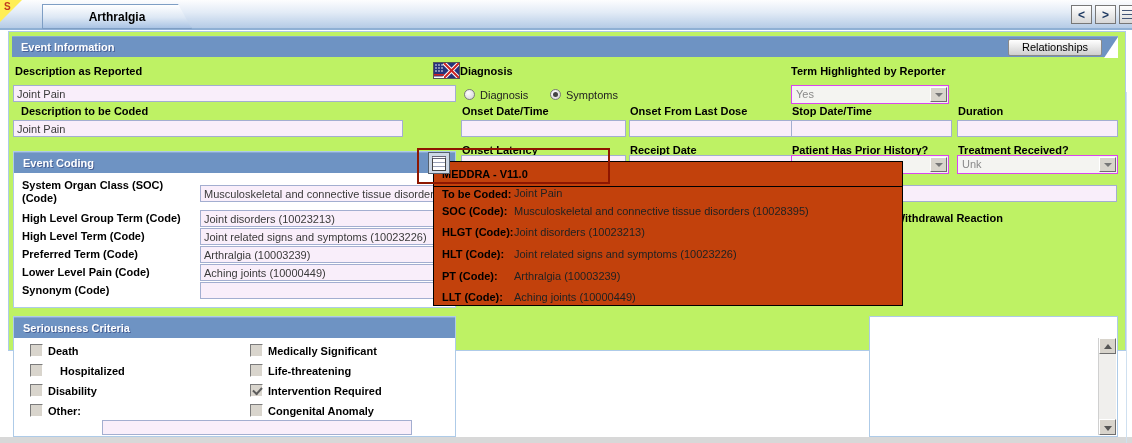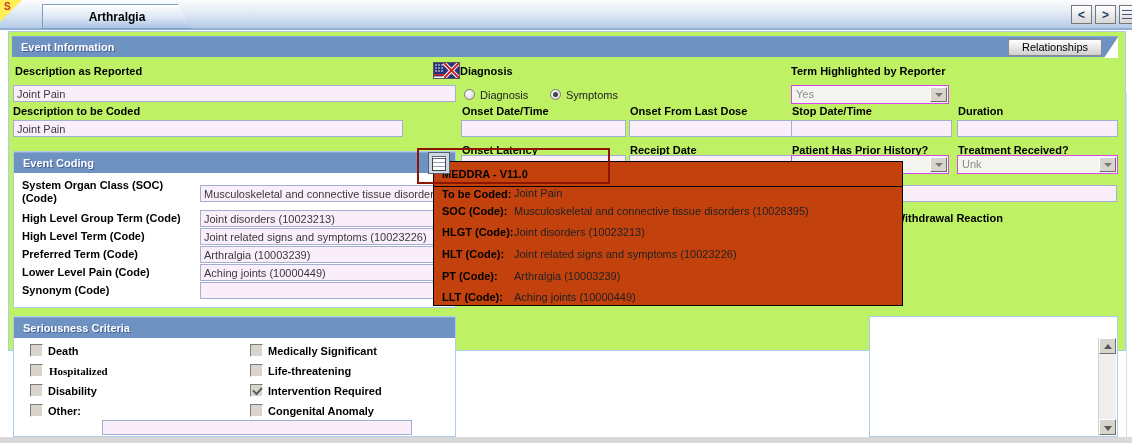--- a/index.html
+++ b/index.html
@@ -159,21 +159,21 @@
     <div class="radio sel" style="left:541px;top:57px;"></div>
     <div class="radlbl" style="left:557px;top:57px;">Symptoms</div>
 
     <div class="dd" style="left:782px;top:53px;width:158px;">
       <span>Yes</span>
       <div class="ddbtn">
           <i></i>
         </div>
     </div>
 
-    <div class="lbl" style="left:4px;top:73px;">Description to be Coded</div>
+    <div class="lbl" style="left:12px;top:73px;">Description to be Coded</div>
     <input class="fld" style="left: 4px; top: 88px; width: 390px;" readonly="" value="Joint Pain">
 
     <div class="lbl" style="left:453px;top:73px;">Onset Date/Time</div>
     <input class="fld" style="left: 452px; top: 88px; width: 165px;" readonly="" value="">
 
     <div class="lbl" style="left:621px;top:73px;">Onset From Last Dose</div>
     <input class="fld" style="left: 620px; top: 88px; width: 178px;" readonly="" value="">
 
     <div class="lbl" style="left:783px;top:73px;">Stop Date/Time</div>
     <input class="fld" style="left: 782px; top: 88px; width: 161px;" readonly="" value="">
@@ -228,21 +228,21 @@
       <div class="lbl" style="left:8px;top:132px;">Synonym (Code)</div>
       <input class="fld" style="left: 186px; top: 130px; width: 253px;" readonly="" value="">
     </div>
 
     <div class="subpanel" style="left:4px;top:284px;width:443px;height:121px;">
       <div class="hdr" style="left:0;top:0;width:441px;">Seriousness Criteria</div>
 
       <div class="cb" style="left:16px;top:27px;"></div>
       <div class="cblbl" style="left:34px;top:28px;">Death</div>
       <div class="cb" style="left:16px;top:47px;"></div>
-      <div class="cblbl" style="left:35px;top:48px;font-family:Liberation Serif, serif;">Hospitalized</div>
+      <div class="cblbl" style="left:46px;top:48px;">Hospitalized</div>
       <div class="cb" style="left:16px;top:67px;"></div>
       <div class="cblbl" style="left:34px;top:68px;">Disability</div>
       <div class="cb" style="left:16px;top:87px;"></div>
       <div class="cblbl" style="left:34px;top:88px;">Other:</div>
 
       <div class="cb" style="left:236px;top:27px;"></div>
       <div class="cblbl" style="left:254px;top:28px;">Medically Significant</div>
       <div class="cb" style="left:236px;top:47px;"></div>
       <div class="cblbl" style="left:254px;top:48px;text-align:center;">Life-threatening</div>
       <div class="cb checked" style="left:236px;top:67px;"></div>

